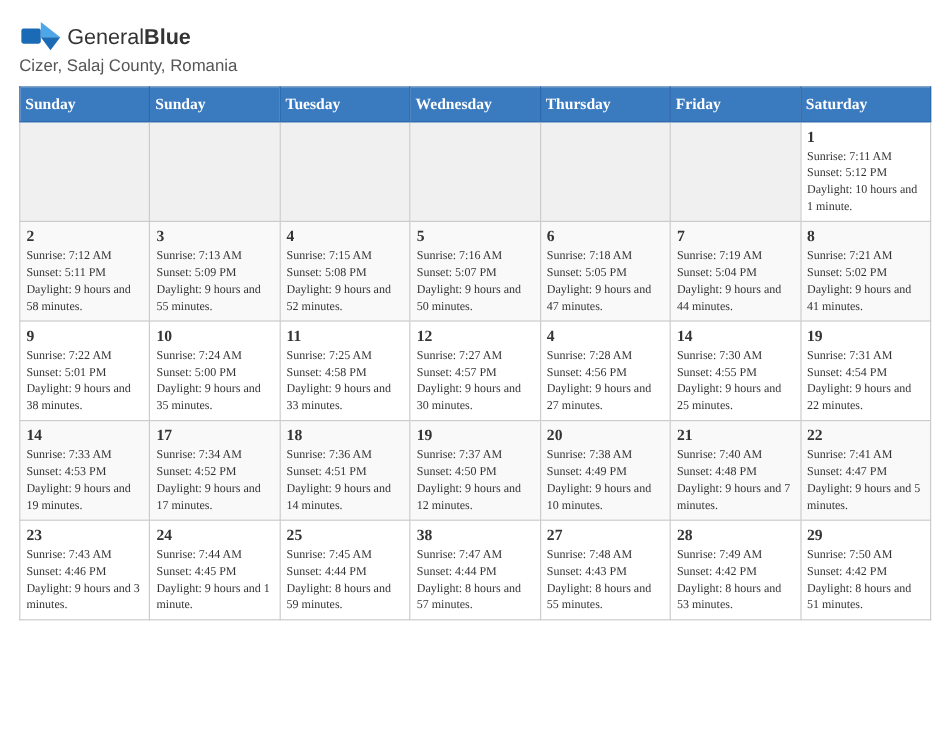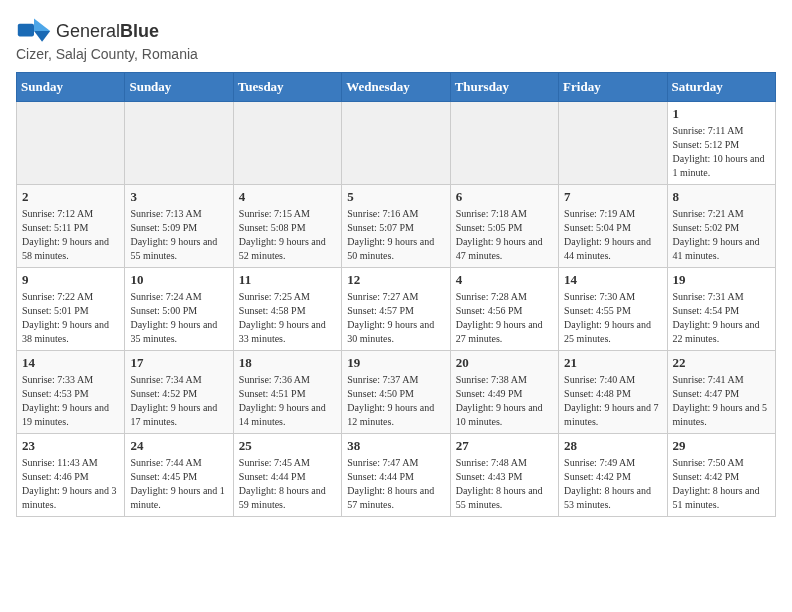--- a/index.html
+++ b/index.html
@@ -260,21 +260,21 @@
         <td>
           <span class="day-number">22</span>
           <div class="day-info">Sunrise: 7:41 AM
 Sunset: 4:47 PM
 Daylight: 9 hours and 5 minutes.</div>
         </td>
       </tr>
       <tr class="row-bg-odd">
         <td>
           <span class="day-number">23</span>
-          <div class="day-info">Sunrise: 11:43 AM
+          <div class="day-info">Sunrise: 7:43 AM
 Sunset: 4:46 PM
 Daylight: 9 hours and 3 minutes.</div>
         </td>
         <td>
           <span class="day-number">24</span>
           <div class="day-info">Sunrise: 7:44 AM
 Sunset: 4:45 PM
 Daylight: 9 hours and 1 minute.</div>
         </td>
         <td>

